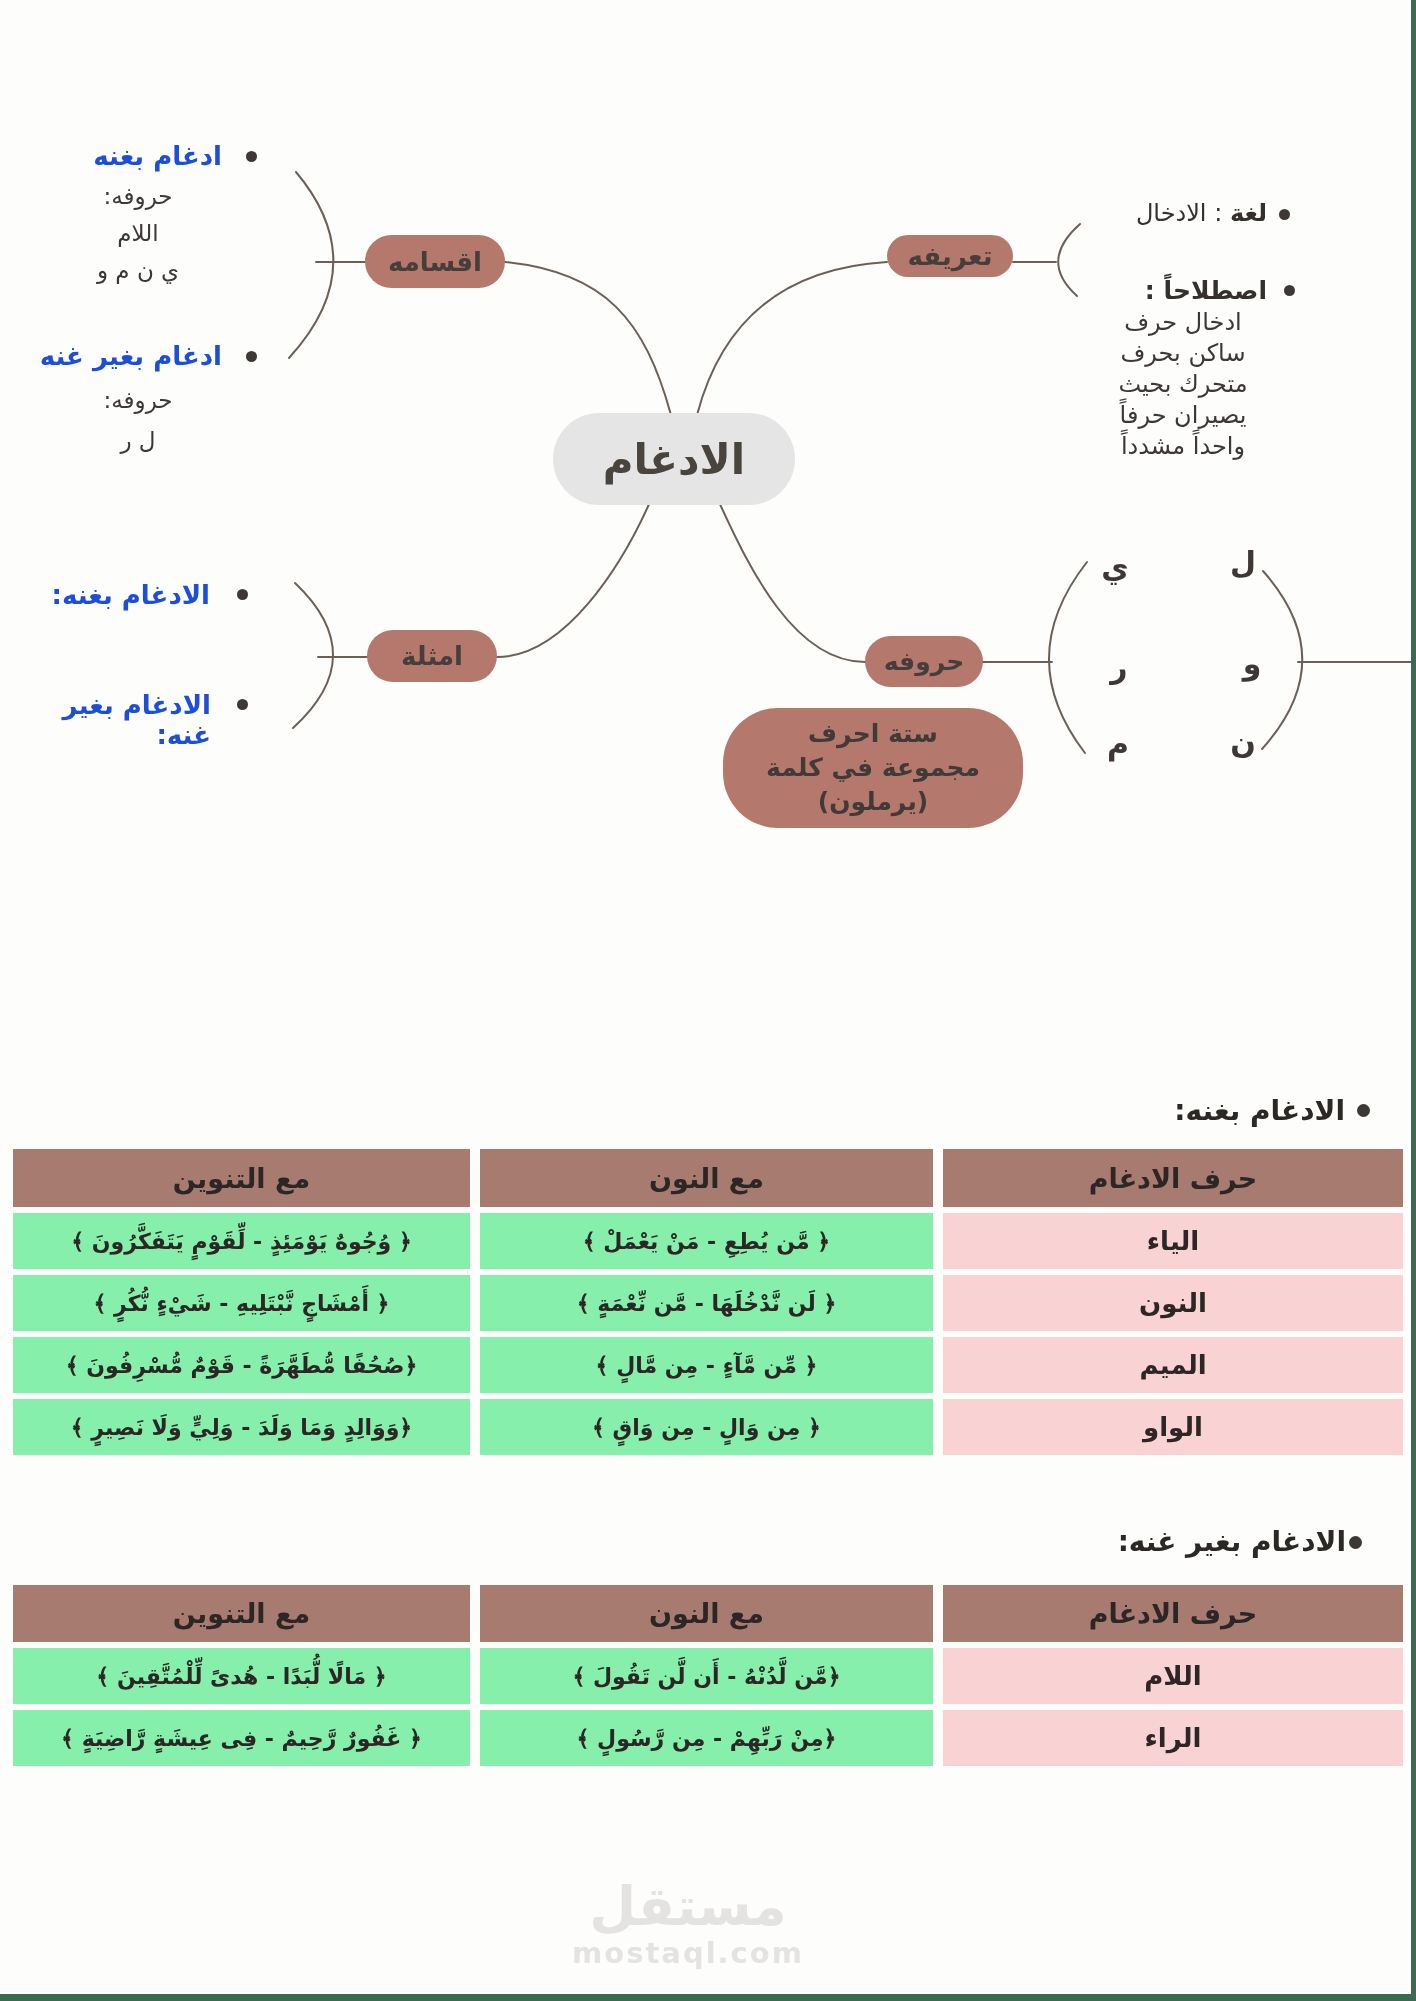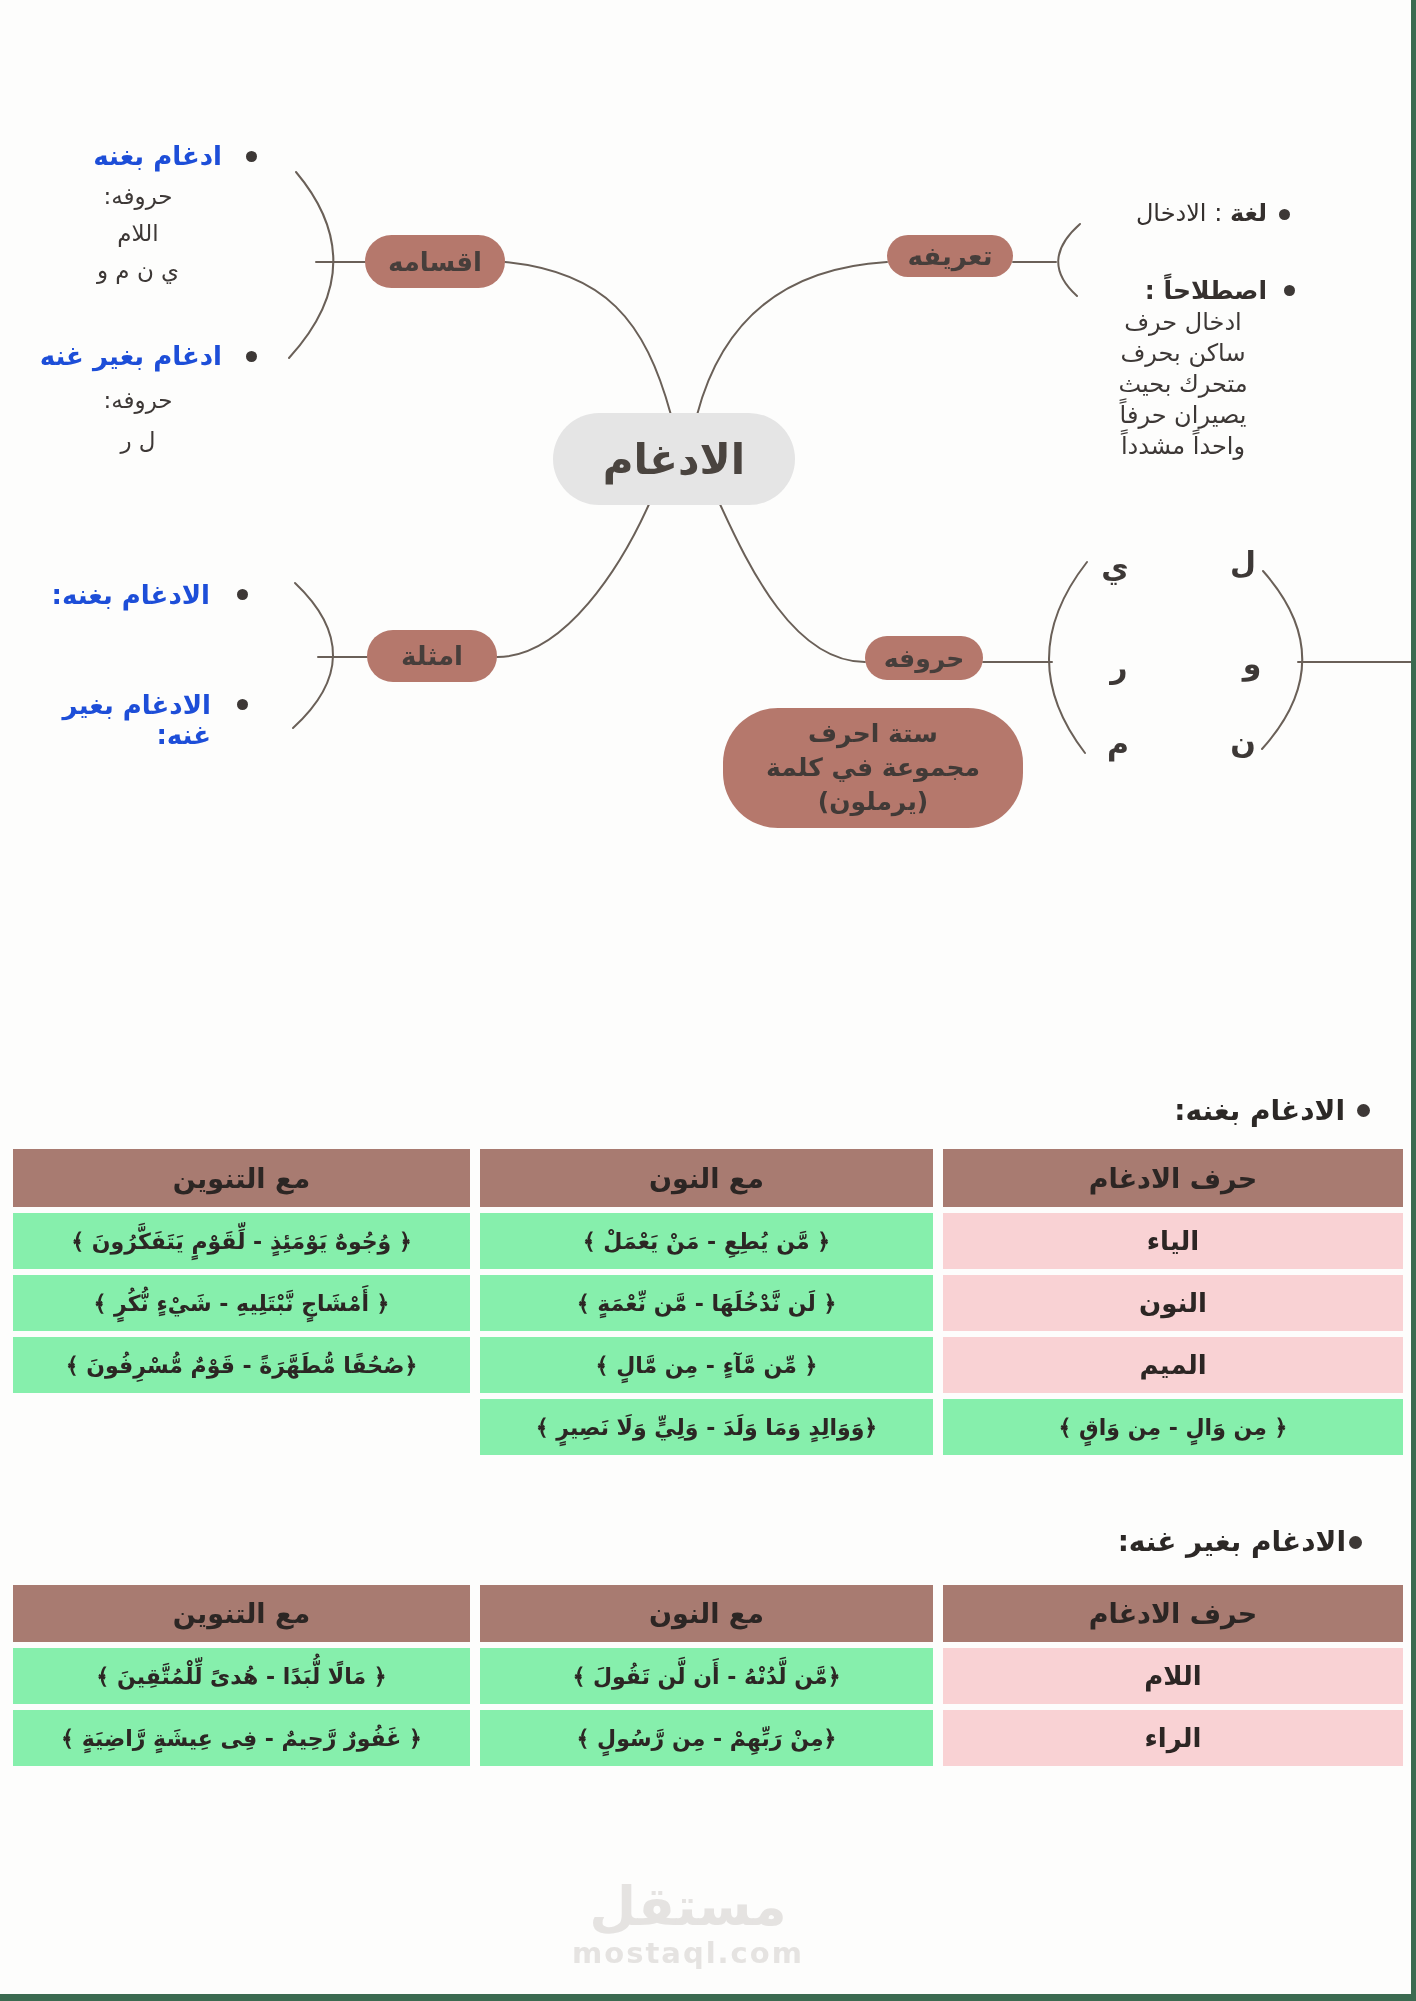--- a/index.html
+++ b/index.html
@@ -94,21 +94,21 @@
     <div class="def-line">يصيران حرفاً</div>
     <div class="def-line">واحداً مشدداً</div>
   </div>
 
   <div class="node" style="left:367px;top:630px;width:130px;height:52px;font-size:26px;">امثلة</div>
   <div class="bullet" style="left:237px;top:589px;width:11px;height:11px;"></div>
   <div class="itm-title" style="left:18px;top:580px;width:192px;">الادغام بغنه:</div>
   <div class="bullet" style="left:237px;top:699px;width:11px;height:11px;"></div>
   <div class="itm-title" style="left:0px;top:690px;width:211px;">الادغام بغير غنه:</div>
 
-  <div class="node" style="left:865px;top:636px;width:118px;height:44px;font-size:25px;">حروفه</div>
+  <div class="node" style="left:865px;top:636px;width:118px;height:51px;font-size:25px;">حروفه</div>
   <div class="bubble" style="left:723px;top:708px;width:300px;height:120px;">
     <div>ستة احرف</div>
     <div>مجموعة في كلمة</div>
     <div>(يرملون)</div>
   </div>
   <div class="letter" style="left:1095px;top:550px;">ي</div>
   <div class="letter" style="left:1099px;top:650px;">ر</div>
   <div class="letter" style="left:1098px;top:726px;">م</div>
   <div class="letter" style="left:1223px;top:545px;">ل</div>
   <div class="letter" style="left:1232px;top:646px;">و</div>
@@ -127,20 +127,21 @@
     <div class="cell td-q">﴿ وُجُوهٌ يَوْمَئِذٍ  - لِّقَوْمٍ يَتَفَكَّرُونَ ﴾</div>
 
     <div class="cell td-harf">النون</div>
     <div class="cell td-q">﴿ لَن نَّدْخُلَهَا - مَّن نِّعْمَةٍ ﴾</div>
     <div class="cell td-q">﴿ أَمْشَاجٍ نَّبْتَلِيهِ - شَيْءٍ نُّكُرٍ ﴾</div>
 
     <div class="cell td-harf">الميم</div>
     <div class="cell td-q">﴿ مِّن مَّآءٍ - مِن مَّالٍ ﴾</div>
     <div class="cell td-q">﴿صُحُفًا مُّطَهَّرَةً -  قَوْمٌ مُّسْرِفُونَ ﴾</div>
 
+    <div class="cell td-harf">الواو</div>
     <div class="cell td-q">﴿ مِن وَالٍ - مِن وَاقٍ ﴾</div>
     <div class="cell td-q">﴿وَوَالِدٍ وَمَا وَلَدَ - وَلِيٍّ وَلَا نَصِيرٍ ﴾</div>
   </div>
 
   <div class="bullet" style="left:1349px;top:1536px;width:13px;height:13px;"></div>
   <div class="sec-title" style="left:1098px;top:1525px;width:248px;">الادغام بغير غنه:</div>
 
   <div class="tbl" style="left:13px;top:1585px;width:1390px;grid-template-rows:57px 56px 56px;">
     <div class="cell th">حرف الادغام</div>
     <div class="cell th">مع النون</div>

